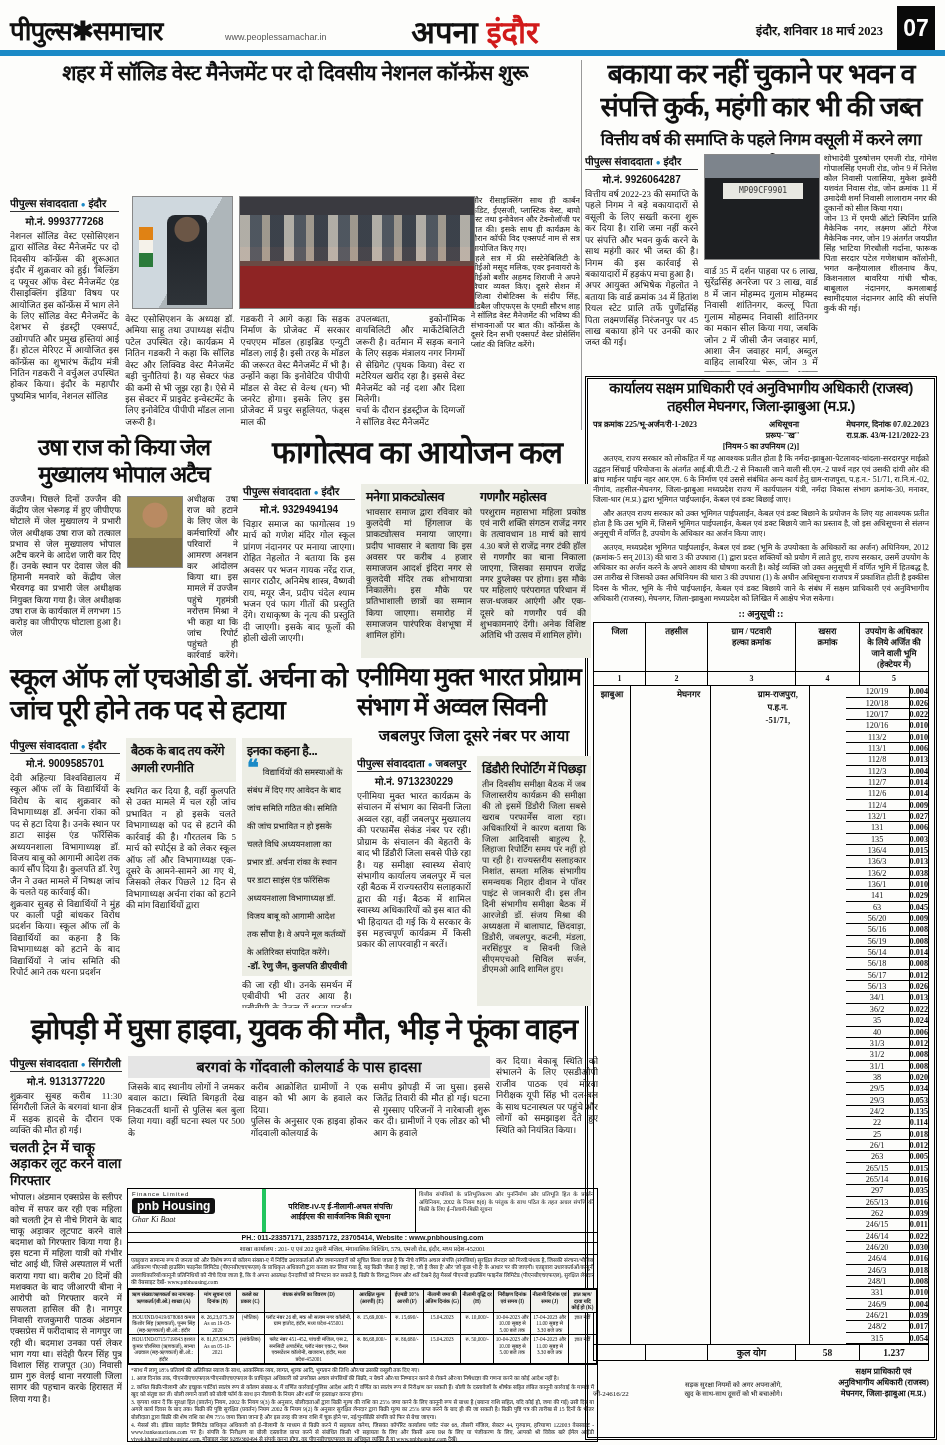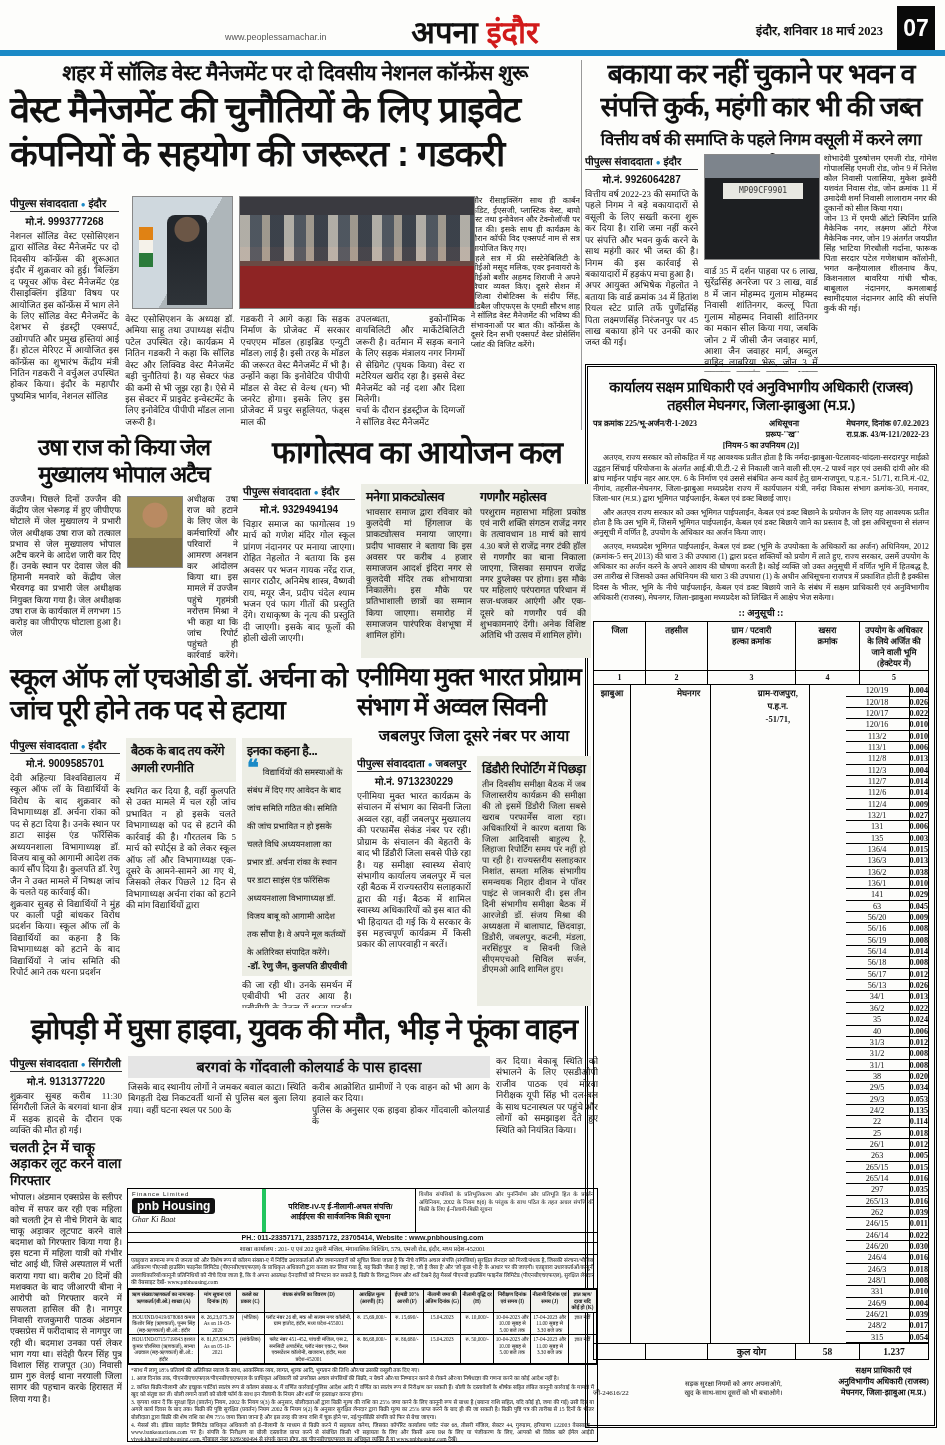--- a/index.html
+++ b/index.html
@@ -56,22 +56,22 @@
   .tax .headline{font-size:27px;text-align:center;}
   .tax .sub{font-size:16.5px;font-weight:700;text-align:center;margin-top:3px;
         font-family:"Liberation Sans",sans-serif;letter-spacing:-0.5px;}
   .tax-cols{position:absolute;left:0;top:96px;width:352px;height:218px;}
   .ph-car{left:119px;top:96px;width:116px;height:106px;background:
         linear-gradient(#7d848c 0 22%,#1d1f22 22% 100%);}
   .ph-car .plate{position:absolute;left:18px;top:28px;width:80px;height:16px;background:#e8e8e2;
         color:#333;font-size:8px;text-align:center;line-height:16px;
         font-family:"DejaVu Sans Mono",monospace;}
   
-  .notice{position:absolute;left:585px;top:364px;width:352px;height:1064px;
-        border:3px double #000;padding:11px 5px;font-size:7.8px;}
+  .notice{position:absolute;left:585px;top:376px;width:352px;height:1064px;
+        border:3px double #000;padding:0 5px;font-size:7.8px;}
   .notice .ntitle{font-size:14.5px;font-weight:800;text-align:center;line-height:1.25;
         font-family:"Liberation Sans",sans-serif;letter-spacing:-0.5px;}
   .nmeta{display:flex;justify-content:space-between;font-weight:700;margin-top:3px;
         white-space:pre-line;font-size:8px;}
   .nmeta .c{text-align:right;}
   .nmeta .r{text-align:right;}
   .npara{text-align:justify;line-height:1.32;margin-top:3px;text-indent:10px;}
   .anusuchi{text-align:center;font-weight:800;font-size:9.5px;margin:3px 0 2px;}
   .ntable{border:1.4px solid #000;}
   .nt-head{display:grid;grid-template-columns:52px 62px 88px 64px 1fr;font-weight:700;
@@ -159,33 +159,33 @@
   .ad-notes{padding:2px 3px;text-align:justify;line-height:1.3;border-top:1px solid #000;}
   .ad-notes div{margin-bottom:1px;}
   .vr{position:absolute;top:60px;left:581px;width:1px;height:370px;background:#999;}
 </style>
 </head>
 <body>
 
 <div class="page" data-name="newspaper-page">
 
   <div class="hdr" data-name="page-header">
+    <div class="logo" data-name="newspaper-logo"><span data-name="logo-text">पीपुल्स✱समाचार</span></div>
     <div class="logo-url" data-name="logo-url">www.peoplessamachar.in</div>
     <div class="masthead" data-name="masthead-title">
       <span data-name="masthead-black">अपना</span>
       <span class="red" data-name="masthead-red">इंदौर</span>
     </div>
     <div class="dateline" data-name="edition-dateline">इंदौर, शनिवार 18 मार्च 2023</div>
     <div class="pagenum" data-name="page-number-box">07</div>
   </div>
   <div class="bluebar" data-name="header-rule"></div>
 
   <div class="lead" data-name="lead-article">
     <div class="kicker" data-name="lead-kicker">शहर में सॉलिड वेस्ट मैनेजमेंट पर दो दिवसीय नेशनल कॉन्फ्रेंस शुरू</div>
-    <div class="headline" data-name="lead-headline">वेस्ट मैनेजमेंट की चुनौतियों के लिए प्राइवेट कंपनियों के सहयोग की जरूरत : गडकरी</div>
     <div class="lead-cols" data-name="lead-body">
       <div class="cols" style="height:232px;">
         <div data-name="lead-column-1">
           <div class="byline" data-name="byline"><span>पीपुल्स संवाददाता</span> <span class="dot" data-name="byline-dot-icon">●</span> <span>इंदौर</span></div>
           <div class="phone" data-name="byline-phone">मो.नं. 9993777268</div>
           <div class="coltext" style="margin-top:3px;white-space:pre-line;" data-name="article-column">नेशनल सॉलिड वेस्ट एसोसिएशन द्वारा सॉलिड वेस्ट मैनेजमेंट पर दो दिवसीय कॉन्फ्रेंस की शुरूआत इंदौर में शुक्रवार को हुई। 'बिल्डिंग द फ्यूचर ऑफ वेस्ट मैनेजमेंट एंड रीसाइक्लिंग इंडिया' विषय पर आयोजित इस कॉन्फ्रेंस में भाग लेने के लिए सॉलिड वेस्ट मैनेजमेंट के देशभर से इंडस्ट्री एक्सपर्ट, उद्योगपति और प्रमुख हस्तियां आई हैं। होटल मेरिएट में आयोजित इस कॉन्फ्रेंस का शुभारंभ केंद्रीय मंत्री नितिन गडकरी ने वर्चुअल उपस्थित होकर किया। इंदौर के महापौर पुष्यमित्र भार्गव, नेशनल सॉलिड</div>
         </div>
         <div class="pad coltext" style="white-space:pre-line;" data-name="lead-column-2 article-column">वेस्ट एसोसिएशन के अध्यक्ष डॉ. अमिया साहू तथा उपाध्यक्ष संदीप पटेल उपस्थित रहे। कार्यक्रम में नितिन गडकरी ने कहा कि सॉलिड वेस्ट और लिक्विड वेस्ट मैनेजमेंट बड़ी चुनौतियां है। यह सेक्टर फंड की कमी से भी जूझ रहा है। ऐसे में इस सेक्टर में प्राइवेट इन्वेस्टमेंट के लिए इनोवेटिव पीपीपी मॉडल लाना जरूरी है।</div>
         <div class="pad coltext" style="white-space:pre-line;" data-name="article-column">गडकरी ने आगे कहा कि सड़क निर्माण के प्रोजेक्ट में सरकार एचएएम मॉडल (हाइब्रिड एन्युटी मॉडल) लाई है। इसी तरह के मॉडल की जरूरत वेस्ट मैनेजमेंट में भी है। उन्होंने कहा कि इनोवेटिव पीपीपी मॉडल से वेस्ट से वेल्थ (धन) भी जनरेट होगा। इसके लिए इस प्रोजेक्ट में प्रचुर सहूलियत, फंड्स माल की</div>
         <div class="pad coltext" style="white-space:pre-line;" data-name="article-column">उपलब्धता, इकोनॉमिक वायबिलिटी और मार्केटेबिलिटी जरूरी है। वर्तमान में सड़क बनाने के लिए सड़क मंत्रालय नगर निगमों से सेग्रिगेट (पृथक किया) वेस्ट रा मटेरियल खरीद रहा है। इससे वेस्ट मैनेजमेंट को नई दशा और दिशा मिलेगी।
@@ -660,20 +660,21 @@
     <div class="bycol" data-name="haiwa-column-1">
       <div class="byline" data-name="byline"><span>पीपुल्स संवाददाता</span> <span class="dot" data-name="byline-dot-icon">●</span> <span>सिंगरौली</span></div>
       <div class="phone" data-name="byline-phone">मो.नं. 9131377220</div>
       <div class="coltext" style="margin-top:3px;" data-name="article-column">शुक्रवार सुबह करीब 11:30 सिंगरौली जिले के बरगवां थाना क्षेत्र में सड़क हादसे के दौरान एक व्यक्ति की मौत हो गई।</div>
     </div>
     <div class="band" data-name="haiwa-highlight-subhead">बरगवां के गोंदवाली कोलयार्ड के पास हादसा</div>
     <div class="midcols cols" data-name="haiwa-middle-columns">
       <div class="coltext" style="white-space:pre-line;" data-name="article-column">जिसके बाद स्थानीय लोगों ने जमकर बवाल काटा। स्थिति बिगड़ती देख निकटवर्ती थानों से पुलिस बल बुला लिया गया। वहीं घटना स्थल पर 500 के</div>
       <div class="coltext" style="white-space:pre-line;" data-name="article-column">करीब आक्रोशित ग्रामीणों ने एक वाहन को भी आग के हवाले कर दिया।
    पुलिस के अनुसार एक हाइवा होकर गोंदवाली कोलयार्ड के</div>
+      <div class="coltext" style="white-space:pre-line;" data-name="article-column">समीप झोपड़ी में जा घुसा। इससे जितेंद्र तिवारी की मौत हो गई। घटना से गुस्साए परिजनों ने नारेबाजी शुरू कर दी। ग्रामीणों ने एक लोडर को भी आग के हवाले</div>
     </div>
     <div class="rightcol coltext" data-name="article-column">कर दिया। बेकाबू स्थिति को संभालने के लिए एसडीओपी राजीव पाठक एवं मोरवा निरीक्षक यूपी सिंह भी दल-बल के साथ घटनास्थल पर पहुंचे और लोगों को समझाइश देते हुए स्थिति को नियंत्रित किया।</div>
   </div>
 
   <div class="train" data-name="train-robbery-article">
     <div class="headline" data-name="train-headline">चलती ट्रेन में चाकू अड़ाकर लूट करने वाला गिरफ्तार</div>
     <div class="coltext" data-name="article-column">भोपाल। अंडमान एक्सप्रेस के स्लीपर कोच में सफर कर रही एक महिला को चलती ट्रेन से नीचे गिराने के बाद चाकू अड़ाकर लूटपाट करने वाले बदमाश को गिरफ्तार किया गया है। इस घटना में महिला यात्री को गंभीर चोट आई थी, जिसे अस्पताल में भर्ती कराया गया था। करीब 20 दिनों की मशक्कत के बाद जीआरपी बीना ने आरोपी को गिरफ्तार करने में सफलता हासिल की है। नागपुर निवासी राजकुमारी पाठक अंडमान एक्सप्रेस में फरीदाबाद से नागपुर जा रही थी। बदमाश उनका पर्स लेकर भाग गया था। संदेही फैरन सिंह पुत्र विशाल सिंह राजपूत (30) निवासी ग्राम गुरु वेलई थाना नरयाली जिला सागर की पहचान करके हिरासत में लिया गया है।</div>
   </div>
 
   <div class="ad" data-name="pnb-housing-ad">

